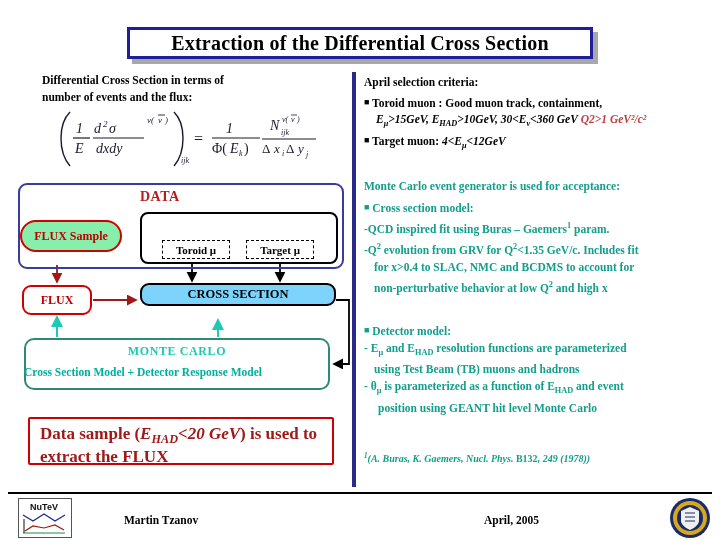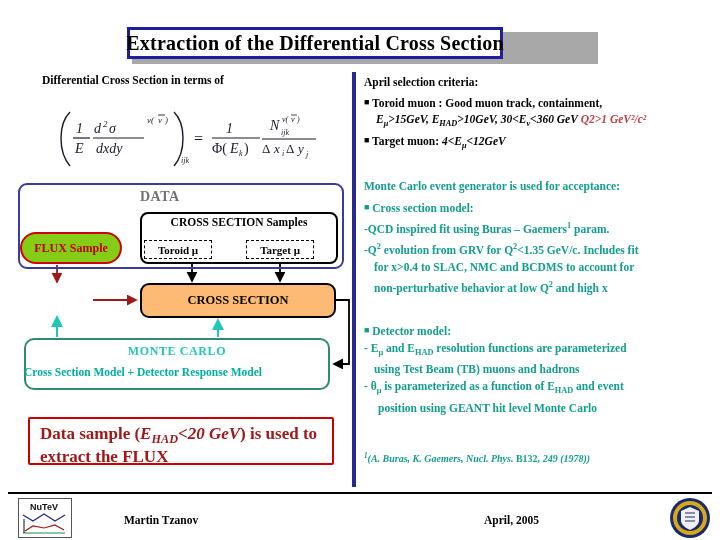--- a/index.html
+++ b/index.html
@@ -17,21 +17,21 @@
   
   .title-shadow {
     position: absolute;
     left: 132px; top: 32px;
     width: 466px; height: 32px;
     background: #a8a8a8;
   }
   .title-box {
     position: absolute;
     left: 127px; top: 27px;
-    width: 376px; height: 32px;
+    width: 466px; height: 32px;
     border: 3px solid #1f1f9c;
     background: #ffffff;
     display: flex; align-items: center; justify-content: center;
     box-sizing: border-box;
   }
   .title-text {
     font-family: "Liberation Serif", serif;
     font-weight: bold;
     font-size: 20px;
     color: #000000;
@@ -80,21 +80,21 @@
     width: 326px; height: 86px;
     border: 2px solid #3b3b9e;
     border-radius: 9px;
     box-sizing: border-box;
     background: transparent;
   }
   .data-label {
     position: absolute;
     left: 140px; top: 189px;
     font-size: 14px; font-weight: bold;
-    color: #737373;
+    color: #b91c1c;
     letter-spacing: 0.5px;
   }
   .xsec-samples-box {
     position: absolute;
     left: 140px; top: 212px;
     width: 198px; height: 52px;
     border: 2.5px solid #000000;
     border-radius: 8px;
     box-sizing: border-box;
     background: #ffffff;
@@ -110,31 +110,31 @@
   }
   .dashbox {
     position: absolute;
     height: 19px;
     border: 1.4px dashed #000000;
     box-sizing: border-box;
     background: #ffffff;
     display: flex; align-items: center; justify-content: center;
     font-size: 11px; font-weight: bold; color: #000000;
   }
-  .dash-toroid { left: 144px; top: 240px; width: 68px; }
+  .dash-toroid { left: 162px; top: 240px; width: 68px; }
   .dash-target { left: 246px; top: 240px; width: 68px; }
 
   .flux-sample-box {
     position: absolute;
-    left: 20px; top: 232px;
+    left: 20px; top: 220px;
     width: 102px; height: 32px;
     border: 2.5px solid #d00000;
     border-radius: 16px;
     box-sizing: border-box;
-    background: #84cc16;
+    background: #86efac;
     display: flex; align-items: center; justify-content: center;
   }
   .flux-sample-box span {
     font-size: 12px; font-weight: bold; color: #c00000;
   }
 
   .flux-box {
     position: absolute;
     left: 22px; top: 285px;
     width: 70px; height: 30px;
@@ -144,25 +144,25 @@
     background: #ffffff;
     display: flex; align-items: center; justify-content: center;
   }
   .flux-box span {
     font-size: 12px; font-weight: bold; color: #c00000;
   }
 
   .xsec-box {
     position: absolute;
     left: 140px; top: 283px;
-    width: 196px; height: 35px;
+    width: 196px; height: 23px;
     border: 2.5px solid #000000;
     border-radius: 9px;
     box-sizing: border-box;
-    background: #fdba74;
+    background: #7dd3fc;
     display: flex; align-items: center; justify-content: center;
   }
   .xsec-box span {
     font-size: 12.5px; font-weight: bold; color: #000000;
   }
 
   .mc-box {
     position: absolute;
     left: 24px; top: 338px;
     width: 306px; height: 52px;
@@ -278,20 +278,21 @@
   <div class="title-shadow"></div>
   <div class="title-box">
     <span class="title-text">Extraction of the Differential Cross Section</span>
   </div>
 
   <div class="divider"></div>
   <div class="footer-rule"></div>
 
   <div class="left-head">
     <div>Differential Cross Section in terms of</div>
+    <div>number of events and the flux:</div>
   </div>
 
   <div class="formula">
     <svg width="300" height="62" viewBox="0 0 300 62" xmlns="http://www.w3.org/2000/svg">
       <g fill="#1a1a2e" font-family="Liberation Serif, serif">
 
         <path d="M22 4 C10 16, 10 44, 22 58" stroke="#1a1a2e" stroke-width="1.4" fill="none"></path>
 
         <text x="28" y="25" font-size="14" font-style="italic">1</text>
         <line x1="25" y1="30" x2="42" y2="30" stroke="#1a1a2e" stroke-width="1.2"></line>
@@ -363,29 +364,31 @@
 
     <line x1="218" y1="337" x2="218" y2="320" stroke="#1ec8b4" stroke-width="2" marker-end="url(#arrTeal)"></line>
 
     <path d="M336 300 L349 300 L349 364 L334 364" stroke="#000000" stroke-width="1.8" fill="none" marker-end="url(#arrBlack)"></path>
   </svg>
 
   <div class="data-outer"></div>
   <div class="data-label">DATA</div>
 
   <div class="xsec-samples-box"></div>
-  <div class="xsec-samples-label">CROSS SECTION Samples</div>
 
   <div class="dashbox dash-toroid">Toroid μ</div>
   <div class="dashbox dash-target">Target μ</div>
 
   <div class="flux-sample-box">
     <span>FLUX Sample</span>
   </div>
 
+  <div class="flux-box">
+    <span>FLUX</span>
+  </div>
 
   <div class="xsec-box">
     <span>CROSS SECTION</span>
   </div>
 
   <div class="mc-box"></div>
   <div class="mc-title">MONTE CARLO</div>
   <div class="mc-sub">Cross Section Model + Detector Response Model</div>
 
   <div class="data-sample-box">

